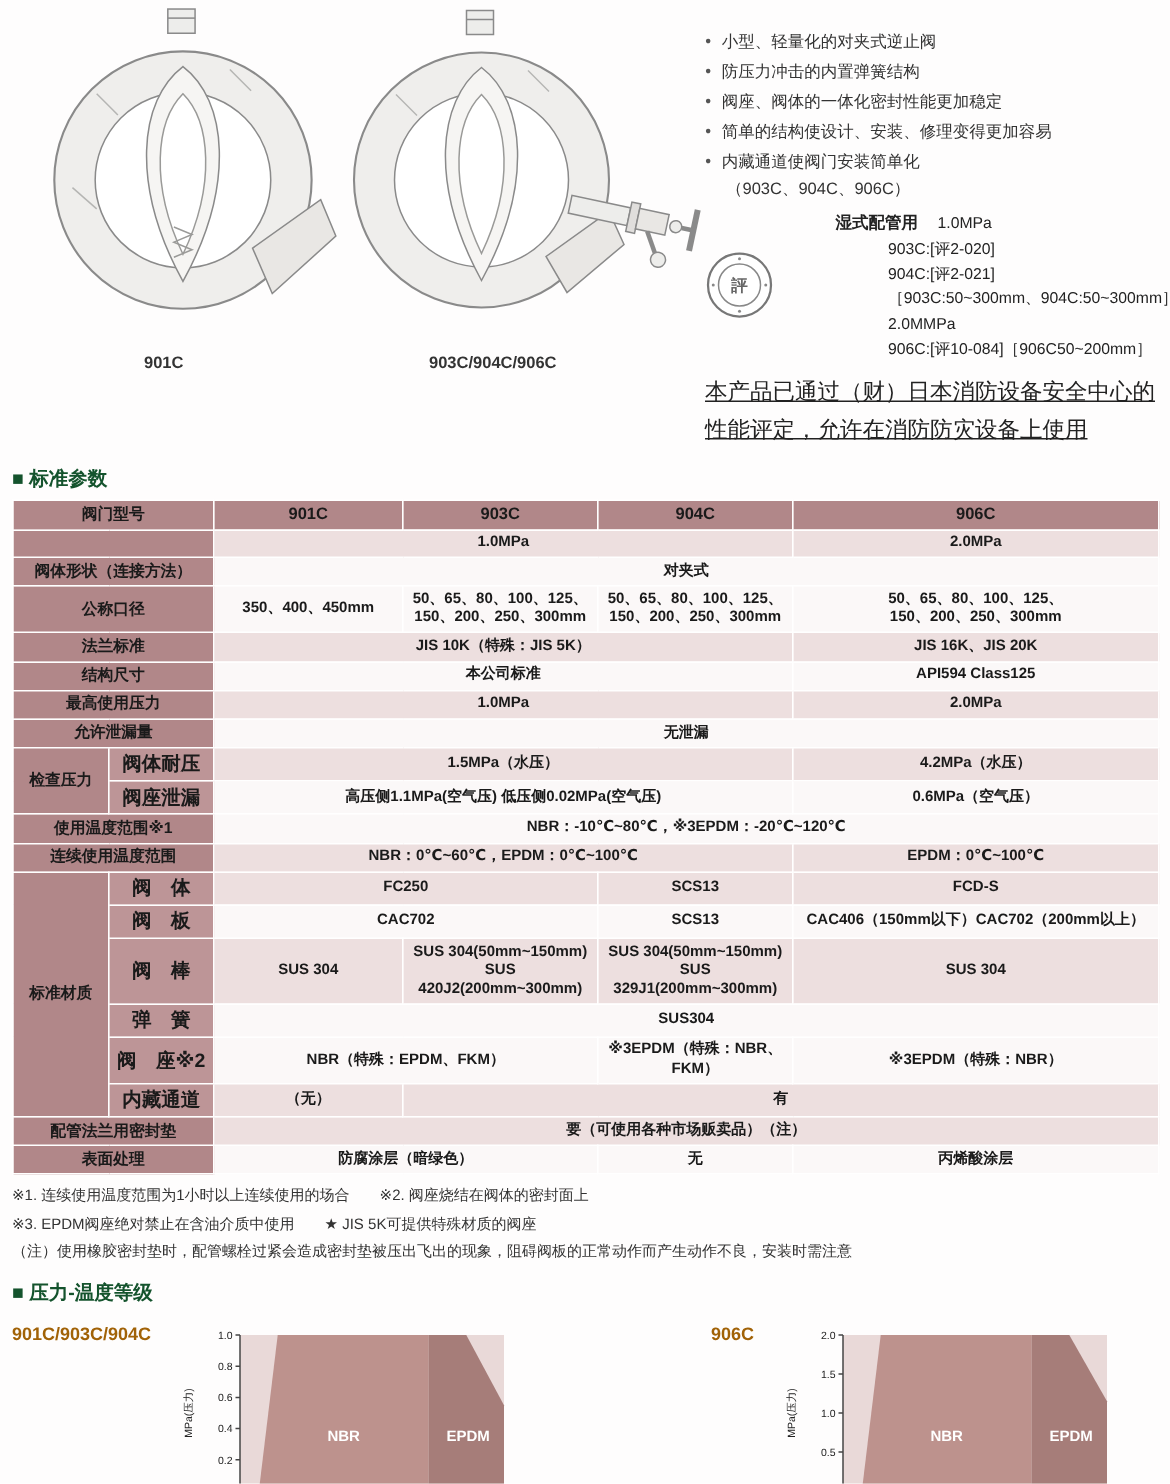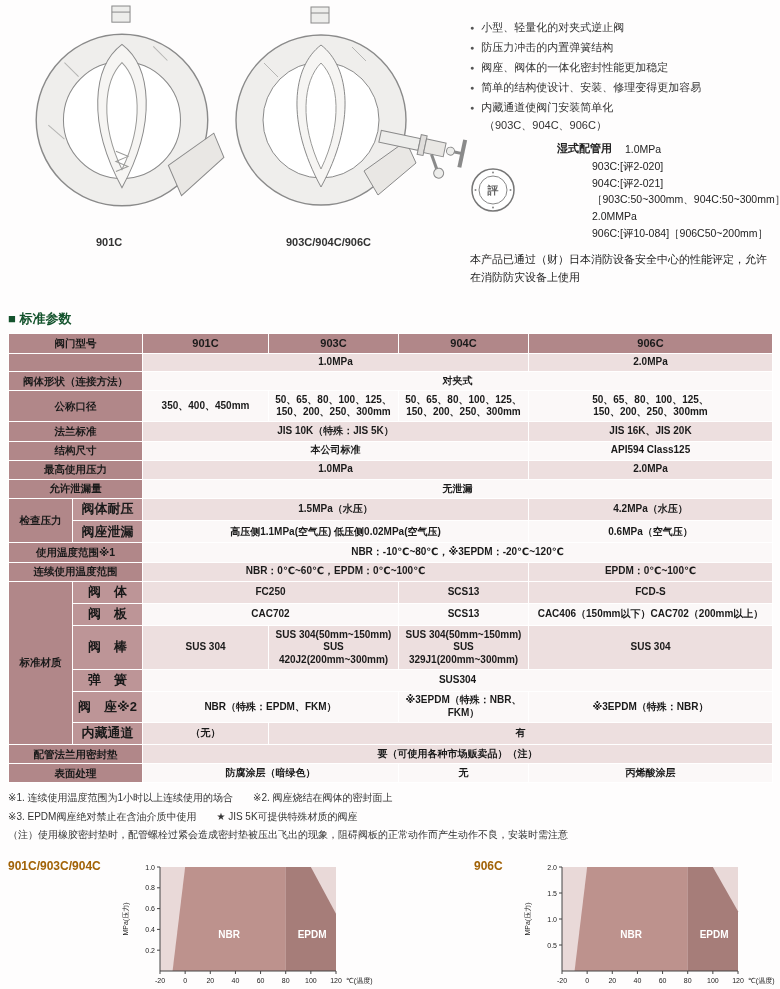--- a/index.html
+++ b/index.html
@@ -25,21 +25,21 @@
   .bullet-note { margin-left:14px; margin-top:-2px; margin-bottom:4px; font-size:11px; color:#333; }
 
   .cert { display:flex; margin-top:8px; }
   .stamp { width:46px; height:46px; margin-top:26px; flex:0 0 46px; }
   .cert-body { margin-left:8px; }
   .cert-row { display:flex; }
   .wet-label { font-size:11px; font-weight:bold; width:68px; color:#222;margin-left:33px; }
   .cert-line { font-size:10.5px; line-height:1.6; white-space:nowrap; color:#222; }
   .cert-lines-col { margin-left:68px; }
   .cert-lines-col .cert-line { display:block; }
-  .approval { margin-top:8px; width:306px; font-size:11px; line-height:1.65; color:#222; }
+  .approval { margin-top:8px; width:306px; font-size:15px; line-height:1.65; color:#222;text-decoration:underline; }
 
   
   .sec-heading { font-size:13px; font-weight:bold; color:#14532d; margin:4px 0 5px 0; }
 
   
   table.params { border-collapse:collapse; width:764px; table-layout:fixed;
     font-size:10px; border:1px solid var(--rose_dark,#b18789); }
   table.params td { border:1px solid #fff; padding:2.5px 3px; text-align:center;
     vertical-align:middle; font-weight:bold; color:#1a1a1a; line-height:1.25; }
   td.lbl { background:var(--rose_dark,#b18789); color:#fff; text-align:left; padding-left:6px; font-size:10.5px; }
@@ -300,20 +300,21 @@
     </table>
 
     <div class="notes">
       <div>※1. 连续使用温度范围为1小时以上连续使用的场合　　※2. 阀座烧结在阀体的密封面上</div>
       <div>※3. EPDM阀座绝对禁止在含油介质中使用　　★ JIS 5K可提供特殊材质的阀座</div>
       <div>（注）使用橡胶密封垫时，配管螺栓过紧会造成密封垫被压出飞出的现象，阻碍阀板的正常动作而产生动作不良，安装时需注意</div>
     </div>
   </section>
 
   <section class="pt-section">
+    <h2 class="sec-heading">■ 压力-温度等级</h2>
     <div class="charts-row">
       <div class="chart-block cb1">
         <div class="chart-title">901C/903C/904C</div>
         <div class="chart-mount"><svg width="300" height="150">
               <rect x="42" y="14" width="176" height="104" fill="#e9d9d8"></rect>
               <polygon points="54.57142857142857,118 67.14285714285714,14 167.71428571428572,14 167.71428571428572,118" fill="#bd928d"></polygon>
               <polygon points="167.71428571428572,118 167.71428571428572,14 192.85714285714286,14 218,60.8 218,118" fill="#a67d79"></polygon>
               <line x1="42" y1="14" x2="42" y2="118" stroke="#444" stroke-width="1"></line>
               <line x1="42" y1="118" x2="218" y2="118" stroke="#444" stroke-width="1"></line>
               <line x1="42" y1="118" x2="42" y2="121" stroke="#444"></line>

